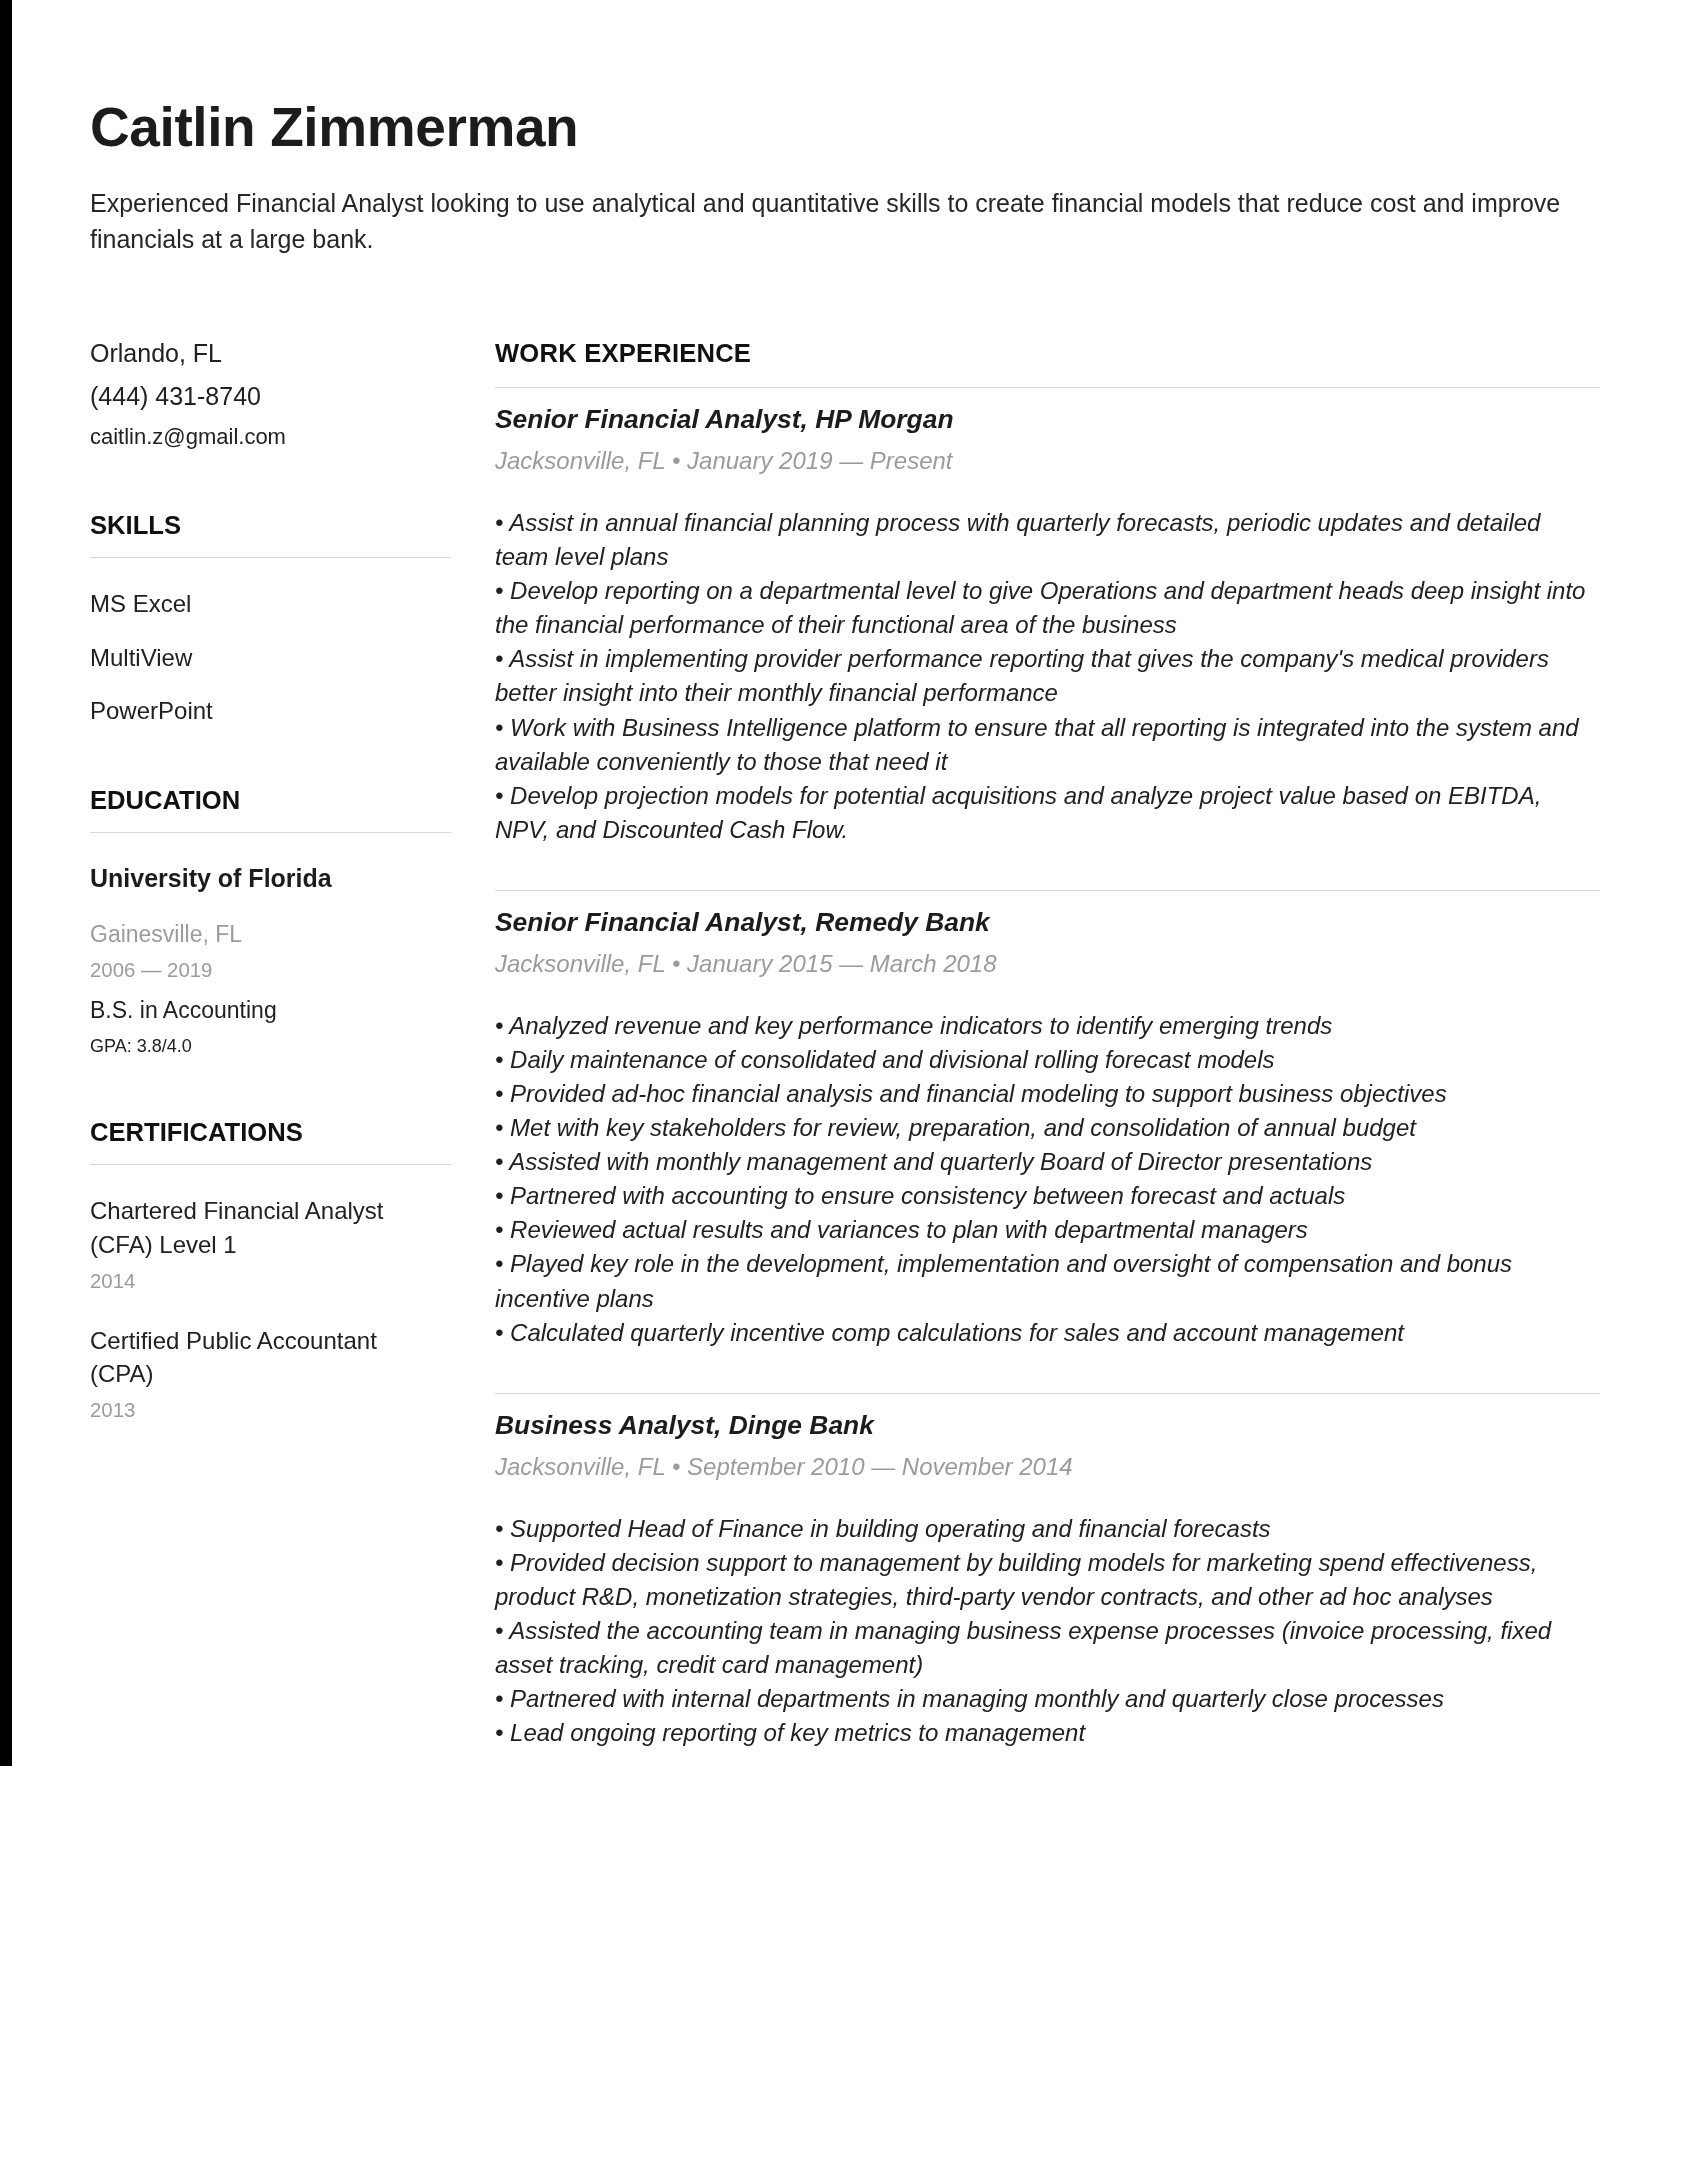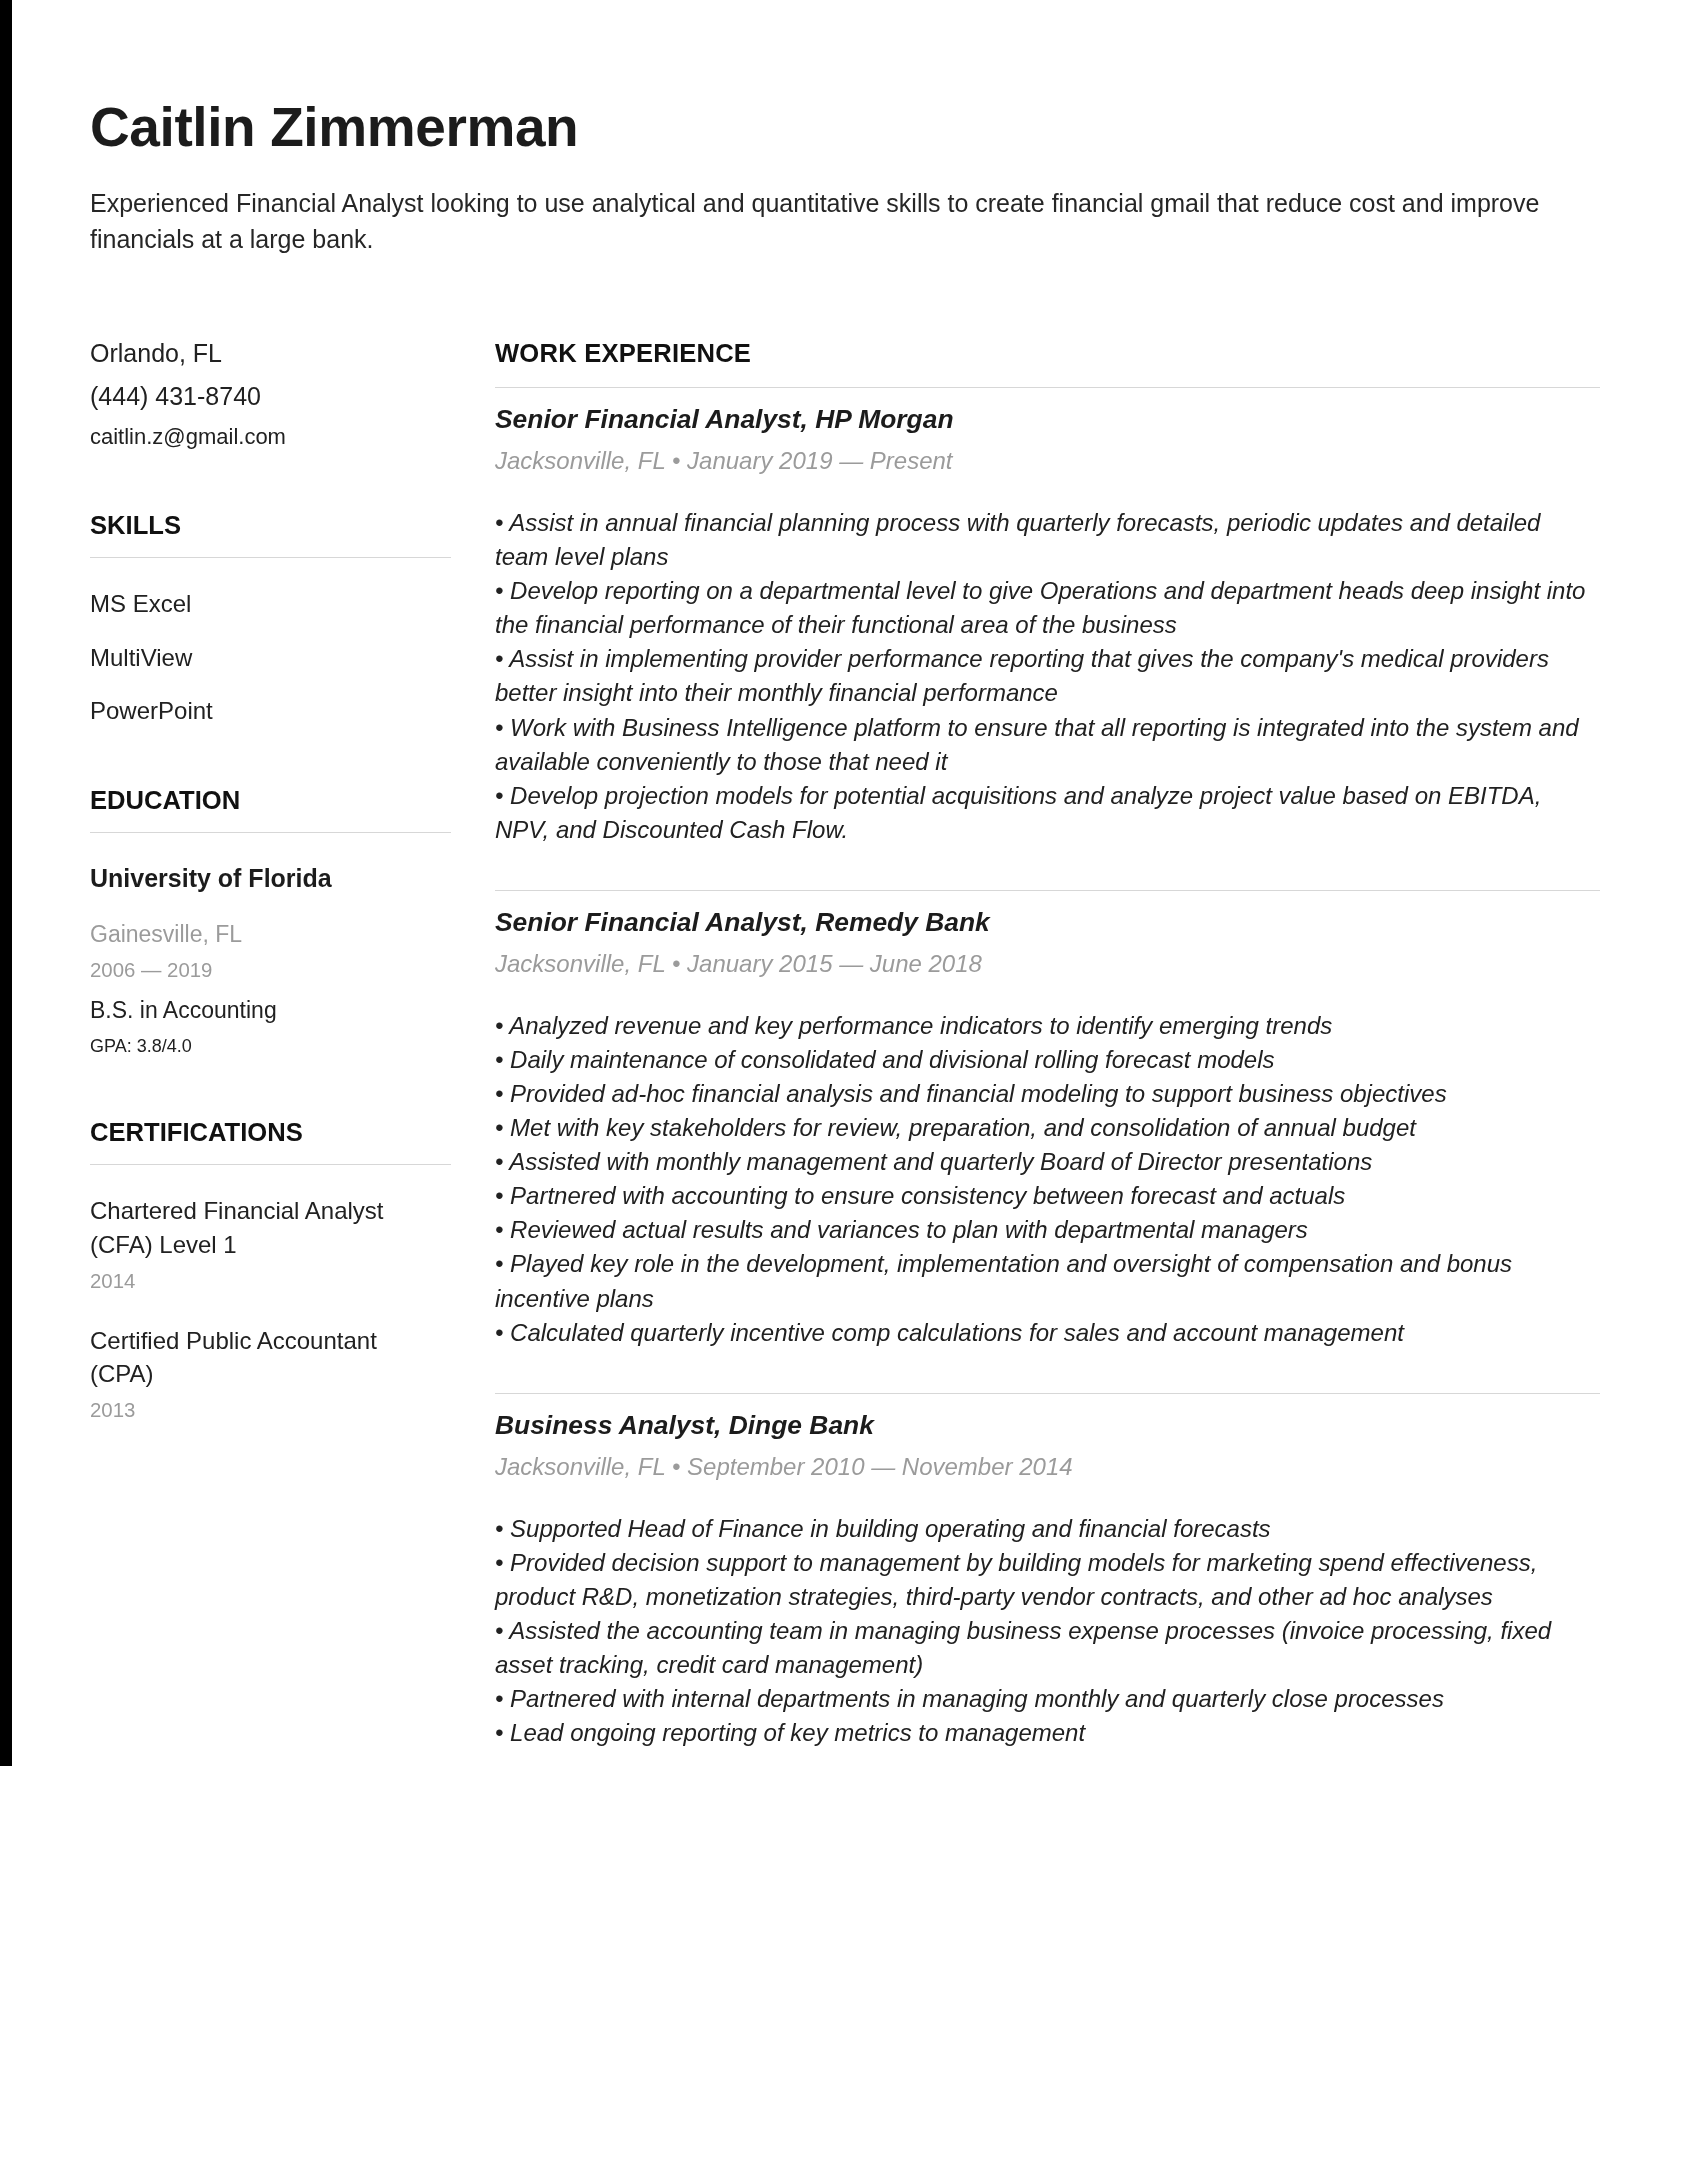--- a/index.html
+++ b/index.html
@@ -112,21 +112,21 @@
 </head>
 <body>
 
 <div class="page">
   <div class="accent-bar"></div>
 
   <div class="content">
 
     <header>
       <h1 class="name">Caitlin Zimmerman</h1>
-      <p class="summary">Experienced Financial Analyst looking to use analytical and quantitative skills to create financial gmail that reduce cost and improve financials at a large bank.</p>
+      <p class="summary">Experienced Financial Analyst looking to use analytical and quantitative skills to create financial models that reduce cost and improve financials at a large bank.</p>
     </header>
 
     <div class="columns">
 
       <aside class="sidebar">
 
         <div class="contact">
           <div class="contact-line">Orlando, FL</div>
           <div class="contact-line">(444) 431-8740</div>
           <div class="contact-line email">caitlin.z@gmail.com</div>
@@ -185,21 +185,21 @@
             <div class="bullet">Assist in implementing provider performance reporting that gives the company's medical providers better insight into their monthly financial performance</div>
             <div class="bullet">Work with Business Intelligence platform to ensure that all reporting is integrated into the system and available conveniently to those that need it</div>
             <div class="bullet">Develop projection models for potential acquisitions and analyze project value based on EBITDA, NPV, and Discounted Cash Flow.</div>
           </div>
         </article>
 
         <hr class="job-sep">
 
         <article class="job">
           <h3 class="job-title">Senior Financial Analyst, Remedy Bank</h3>
-          <div class="job-meta">Jacksonville, FL • January 2015 — June 2018</div>
+          <div class="job-meta">Jacksonville, FL • January 2015 — March 2018</div>
           <div class="bullets">
             <div class="bullet">Analyzed revenue and key performance indicators to identify emerging trends</div>
             <div class="bullet">Daily maintenance of consolidated and divisional rolling forecast models</div>
             <div class="bullet">Provided ad-hoc financial analysis and financial modeling to support business objectives</div>
             <div class="bullet">Met with key stakeholders for review, preparation, and consolidation of annual budget</div>
             <div class="bullet">Assisted with monthly management and quarterly Board of Director presentations</div>
             <div class="bullet">Partnered with accounting to ensure consistency between forecast and actuals</div>
             <div class="bullet">Reviewed actual results and variances to plan with departmental managers</div>
             <div class="bullet">Played key role in the development, implementation and oversight of compensation and bonus incentive plans</div>
             <div class="bullet">Calculated quarterly incentive comp calculations for sales and account management</div>

